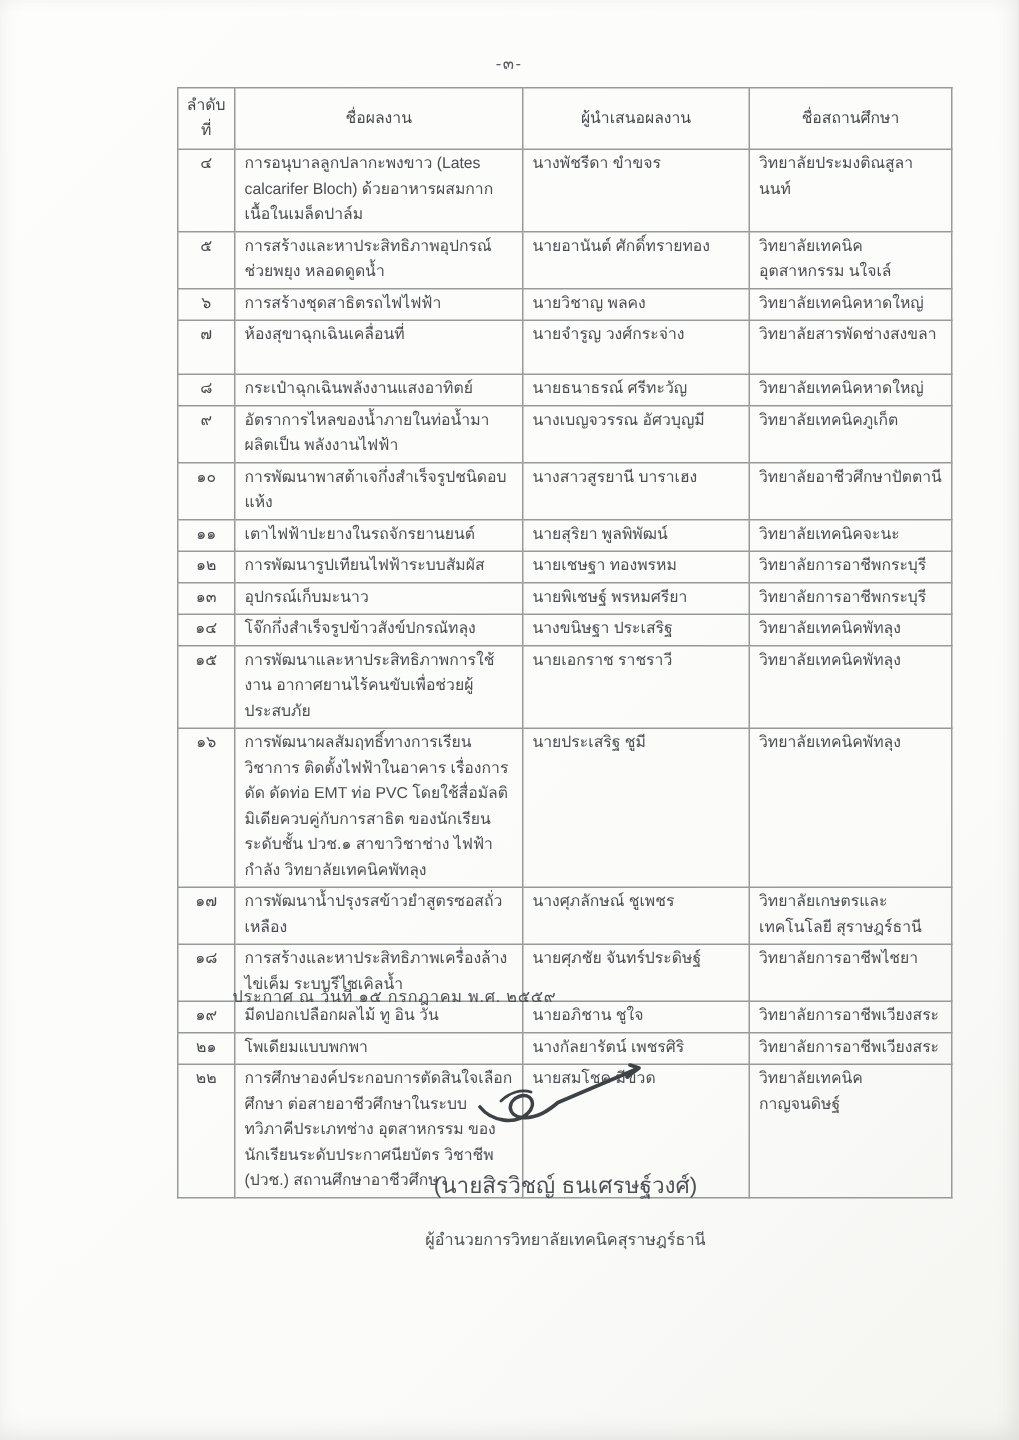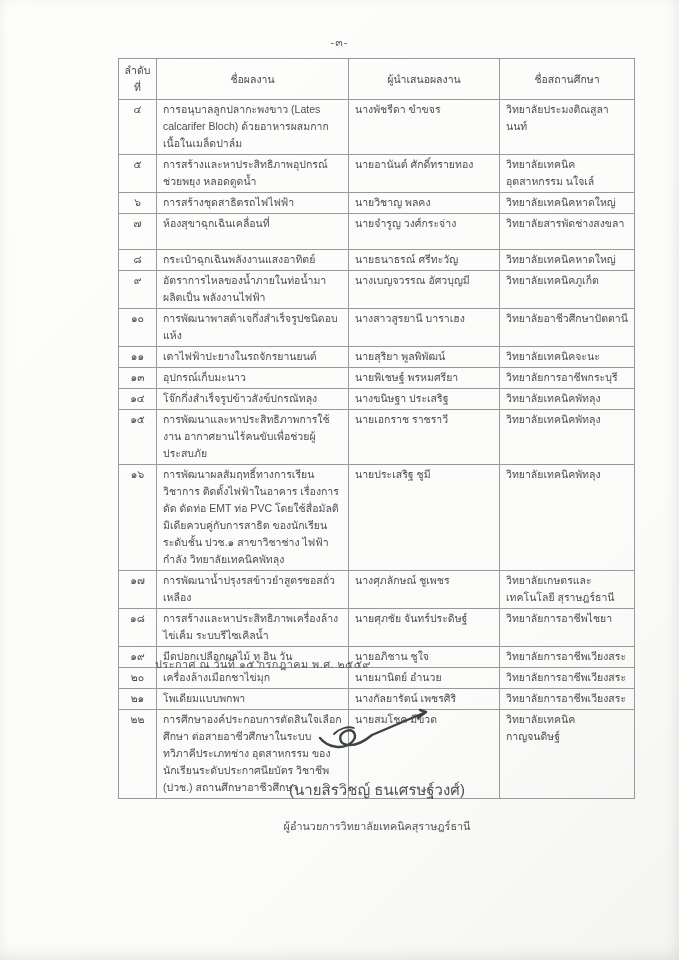--- a/index.html
+++ b/index.html
@@ -122,20 +122,26 @@
           <td class="presenter">นางสาวสูรยานี บาราเฮง</td>
           <td class="school">วิทยาลัยอาชีวศึกษาปัตตานี</td>
         </tr>
         <tr>
           <td class="no">๑๑</td>
           <td class="work">เตาไฟฟ้าปะยางในรถจักรยานยนต์</td>
           <td class="presenter">นายสุริยา พูลพิพัฒน์</td>
           <td class="school">วิทยาลัยเทคนิคจะนะ</td>
         </tr>
         <tr>
+          <td class="no">๑๒</td>
+          <td class="work">การพัฒนารูปเทียนไฟฟ้าระบบสัมผัส</td>
+          <td class="presenter">นายเชษฐา ทองพรหม</td>
+          <td class="school">วิทยาลัยการอาชีพกระบุรี</td>
+        </tr>
+        <tr>
           <td class="no">๑๓</td>
           <td class="work">อุปกรณ์เก็บมะนาว</td>
           <td class="presenter">นายพิเชษฐ์ พรหมศรียา</td>
           <td class="school">วิทยาลัยการอาชีพกระบุรี</td>
         </tr>
         <tr>
           <td class="no">๑๔</td>
           <td class="work">โจ๊กกึ่งสำเร็จรูปข้าวสังข์ปกรณัทลุง</td>
           <td class="presenter">นางขนิษฐา ประเสริฐ</td>
           <td class="school">วิทยาลัยเทคนิคพัทลุง</td>
@@ -161,26 +167,20 @@
         <tr>
           <td class="no">๑๘</td>
           <td class="work">การสร้างและหาประสิทธิภาพเครื่องล้างไข่เค็ม ระบบรีไซเคิลน้ำ</td>
           <td class="presenter">นายศุภชัย จันทร์ประดิษฐ์</td>
           <td class="school">วิทยาลัยการอาชีพไชยา</td>
         </tr>
         <tr>
           <td class="no">๑๙</td>
           <td class="work">มีดปอกเปลือกผลไม้ ทู อิน วัน</td>
           <td class="presenter">นายอภิชาน ชูใจ</td>
-          <td class="school">วิทยาลัยการอาชีพเวียงสระ</td>
-        </tr>
-        <tr>
-          <td class="no">๒๐</td>
-          <td class="work">เครื่องล้างเมือกชาไข่มุก</td>
-          <td class="presenter">นายมานิตย์ อำนวย</td>
           <td class="school">วิทยาลัยการอาชีพเวียงสระ</td>
         </tr>
         <tr>
           <td class="no">๒๑</td>
           <td class="work">โพเดียมแบบพกพา</td>
           <td class="presenter">นางกัลยารัตน์ เพชรศิริ</td>
           <td class="school">วิทยาลัยการอาชีพเวียงสระ</td>
         </tr>
         <tr>
           <td class="no">๒๒</td>

